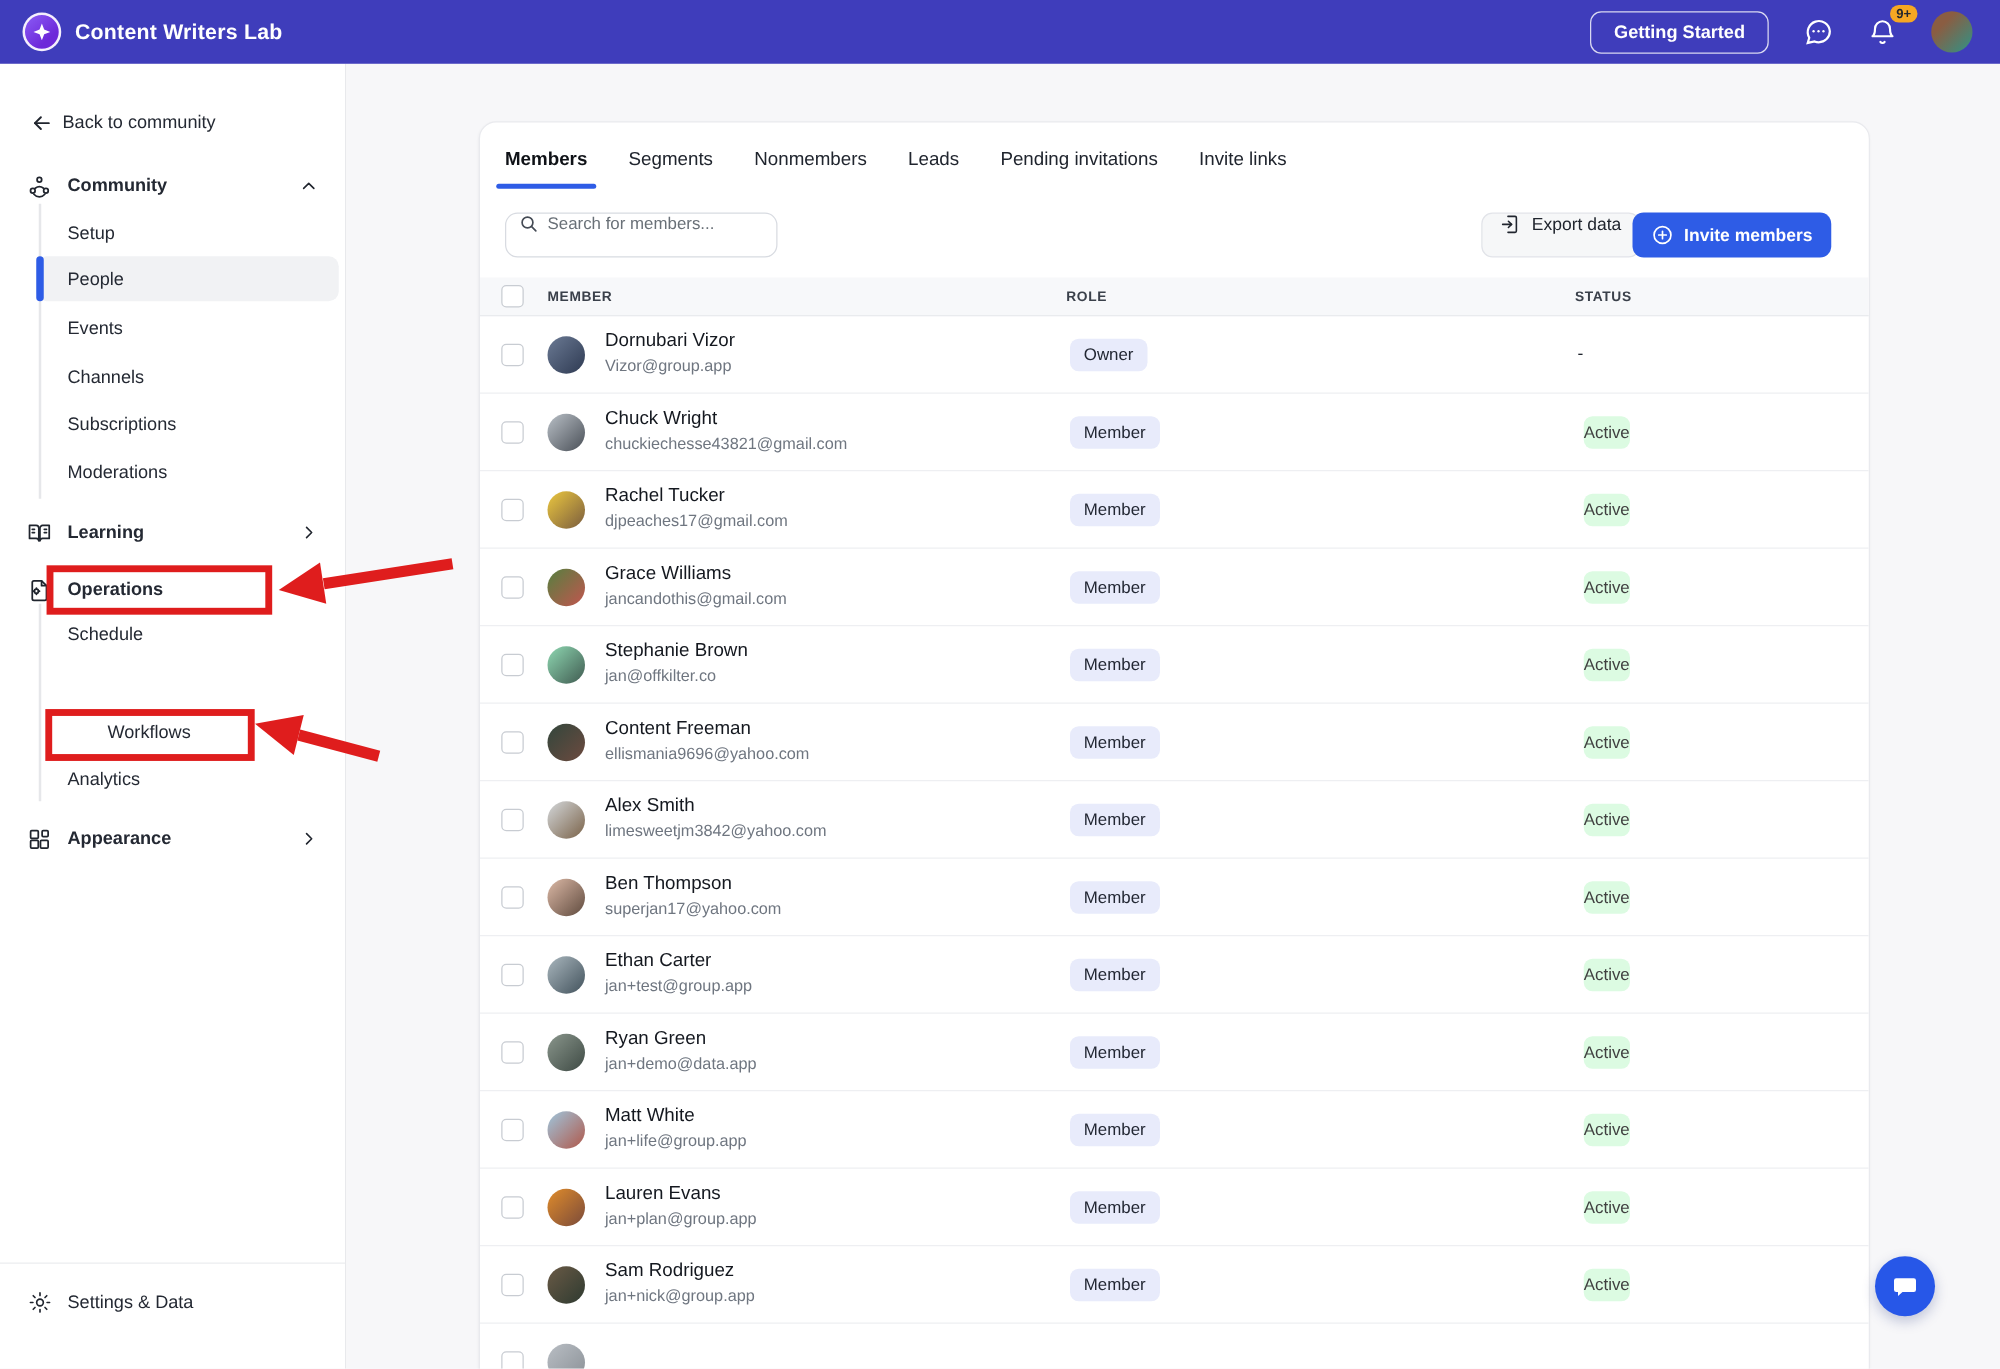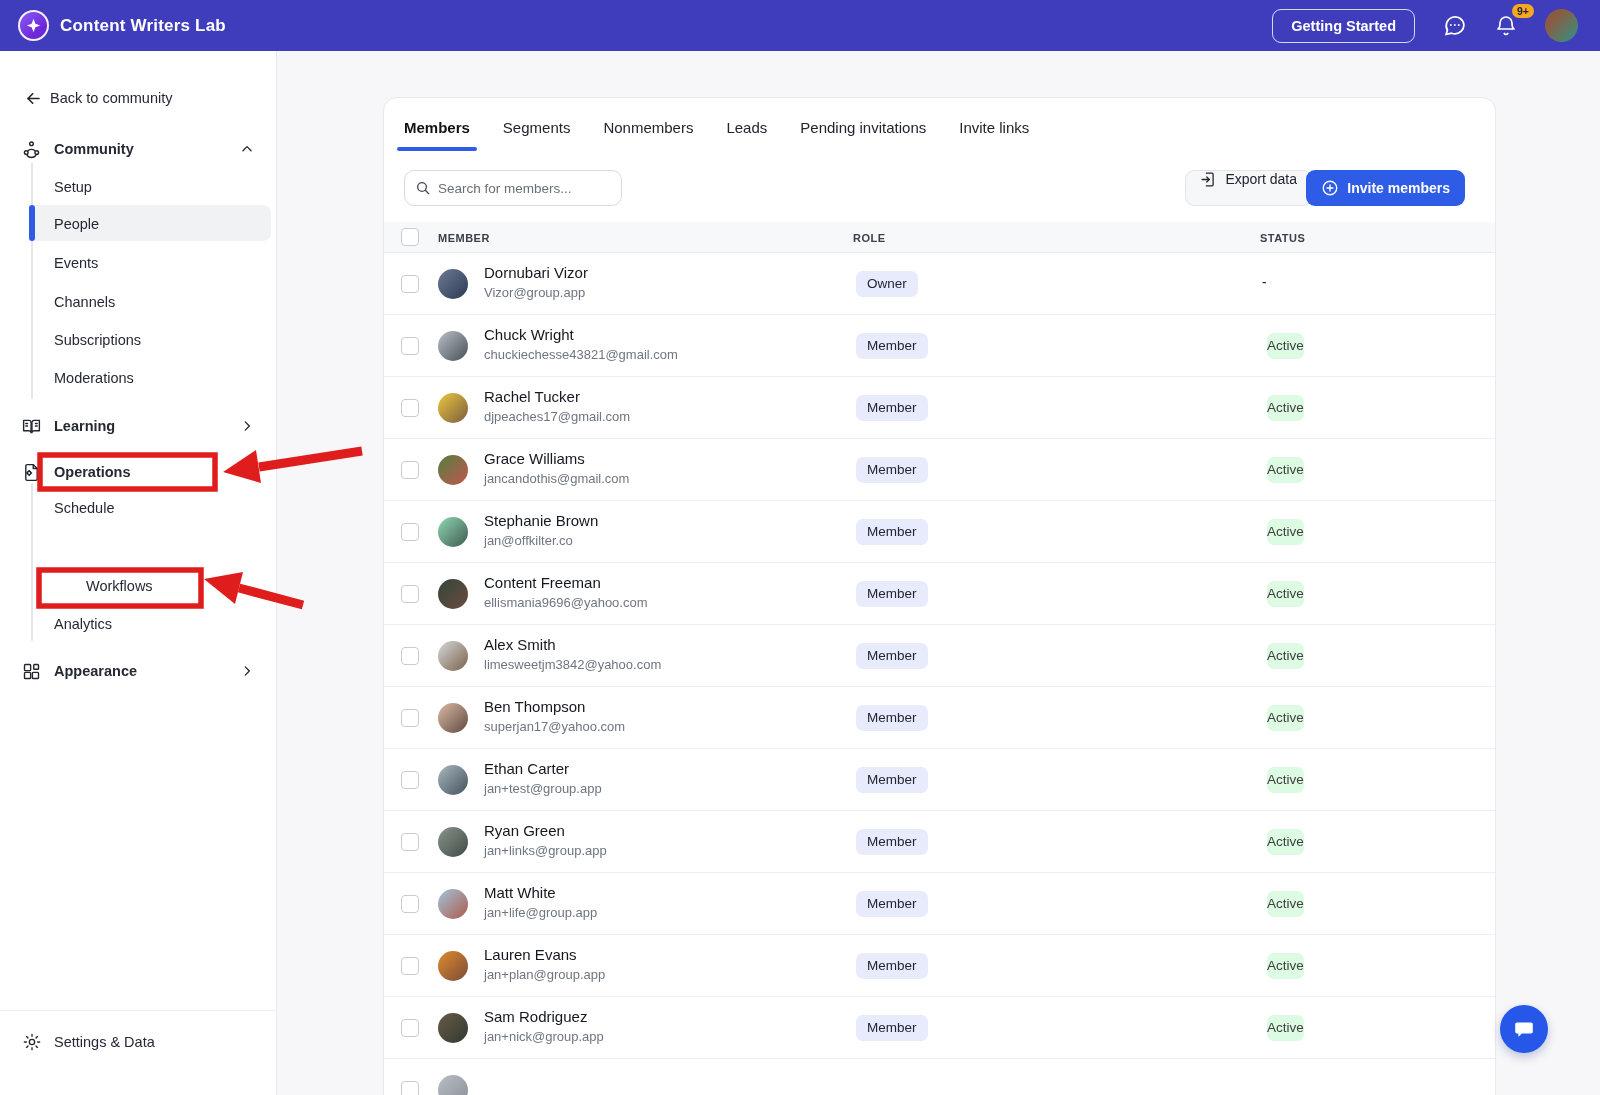--- a/index.html
+++ b/index.html
@@ -42,21 +42,21 @@
   .connector{position:absolute;left:31px;width:1.6px;background:#E6E7EA;}
   .side-divider{position:absolute;left:0;right:0;top:959px;border-top:1px solid #ECEDEF;}
 
   
   .card{position:absolute;left:106px;top:46px;width:1113px;height:1040px;background:#fff;border:1px solid #E9EAEE;border-radius:14px;box-shadow:0 1px 2px rgba(16,24,40,.04);}
   .tabs{position:absolute;top:17px;left:20px;display:flex;gap:33px;}
   .tab{font-size:15px;color:#20252E;padding:4px 0 15px;position:relative;cursor:pointer;white-space:nowrap;font-weight:500;}
   .tab.active{font-weight:600;color:#0F1217;}
   .tab.active::after{content:"";position:absolute;left:-7px;right:-7px;bottom:0;height:4px;border-radius:3px;background:var(--accent-blue);}
 
-  .searchbox{position:absolute;top:72px;left:20px;width:218px;height:36px;border:1px solid #D8DBE1;border-radius:10px;background:#fff;display:flex;align-items:center;padding-left:10px;gap:7px;}
+  .searchbox{position:absolute;top:72px;left:20px;width:218px;height:36px;border:1px solid #D8DBE1;border-radius:10px;background:#fff;display:flex;align-items:flex-start;padding-left:10px;gap:7px;}
   .searchbox input{border:none;outline:none;font-size:13.5px;font-family:inherit;color:#20252E;width:160px;background:transparent;}
   .searchbox input::placeholder{color:#697077;}
 
   .btn-export{position:absolute;top:72px;right:183px;height:36px;padding:0 14px;display:flex;align-items:flex-start;gap:8px;background:#F6F7F8;border:1px solid #E2E4E9;border-radius:9px;font-size:14px;font-weight:500;font-family:inherit;color:#20252E;cursor:pointer;}
   .btn-invite{position:absolute;top:72px;right:30px;height:36px;padding:0 15px;display:flex;align-items:center;gap:8px;background:var(--accent-blue);border:none;border-radius:9px;font-size:14px;font-weight:600;font-family:inherit;color:#fff;cursor:pointer;}
 
   .thead{position:absolute;top:124px;left:0;right:0;height:31px;background:#F7F8FA;border-bottom:1px solid #E9EBEE;}
   .thead .col{position:absolute;top:0;height:31px;display:flex;align-items:center;font-size:11px;font-weight:bold;letter-spacing:.5px;color:#3A404A;}
   .col-member{left:54px;} .col-role{left:469px;} .col-status{left:876px;}
 
@@ -352,21 +352,21 @@
           <div class="mname">Ethan Carter</div>
           <div class="memail">jan+test@group.app</div>
           <span class="chip">Member</span>
           <span class="badge">Active</span>
 
         </div>
           <div class="mrow">
           <span class="cb"></span>
           <span class="avatar" style="background: linear-gradient(135deg, rgb(138, 150, 140), rgb(62, 74, 68));"></span>
           <div class="mname">Ryan Green</div>
-          <div class="memail">jan+links@group.app</div>
+          <div class="memail">jan+demo@data.app</div>
           <span class="chip">Member</span>
           <span class="badge">Active</span>
 
         </div>
           <div class="mrow">
           <span class="cb"></span>
           <span class="avatar" style="background: linear-gradient(135deg, rgb(159, 198, 221), rgb(176, 88, 74));"></span>
           <div class="mname">Matt White</div>
           <div class="memail">jan+life@group.app</div>
           <span class="chip">Member</span>

